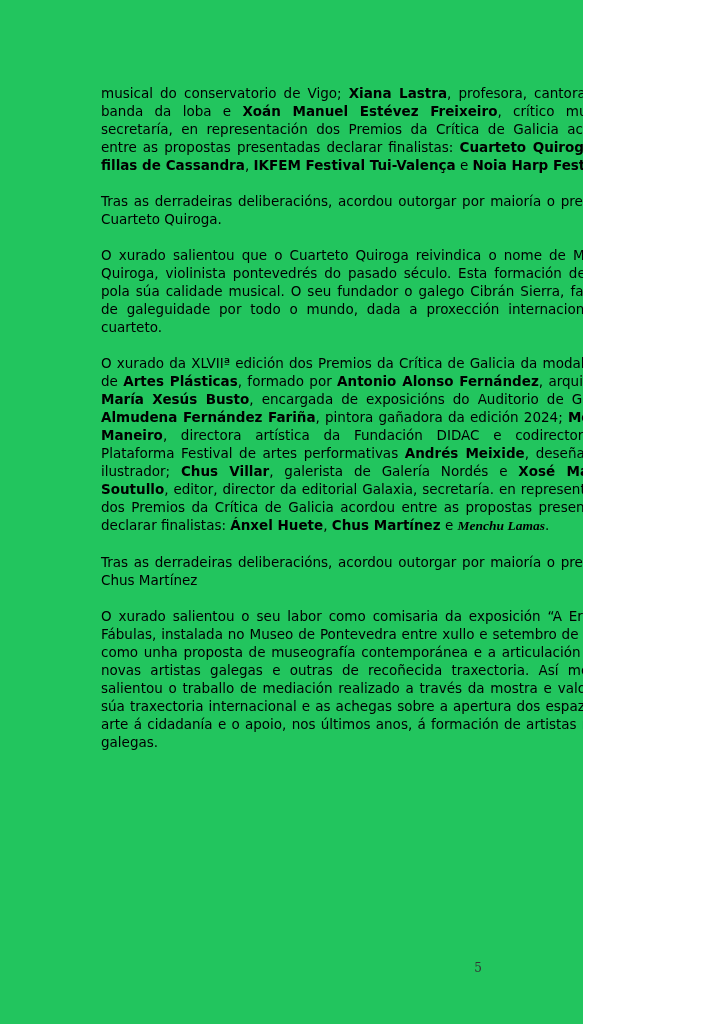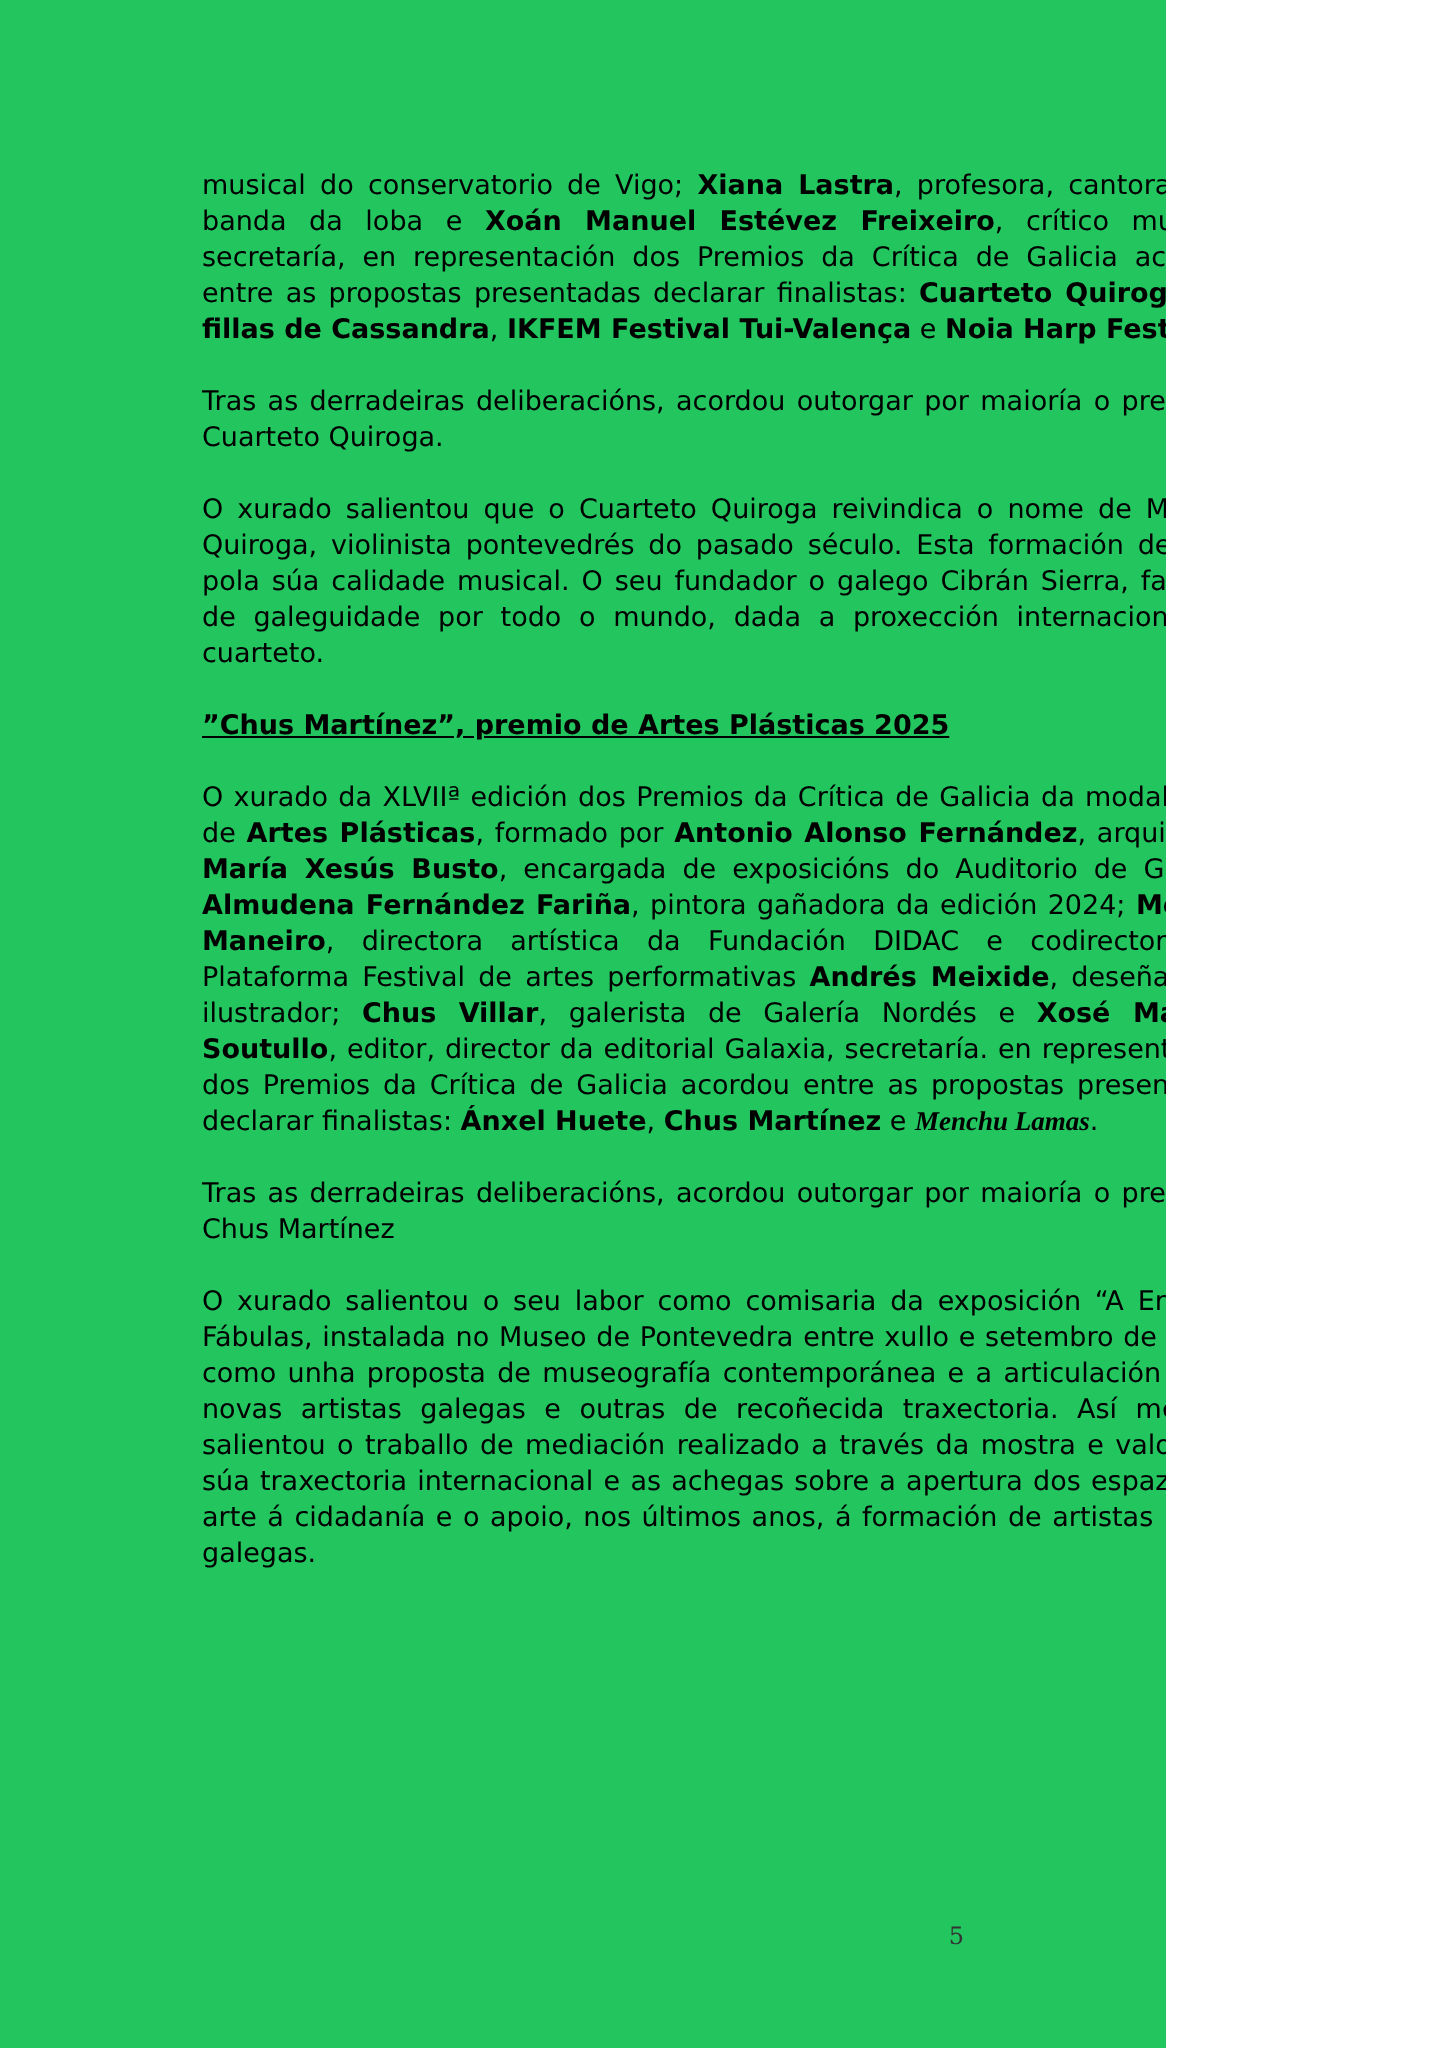--- a/index.html
+++ b/index.html
@@ -47,19 +47,18 @@
   }
 </style>
 </head>
 <body>
 
 <div class="page">
   <div class="doc-body">
       <p><span>musical do conservatorio de Vigo; </span><span class="run-b">Xiana Lastra</span><span>, profesora, cantora d’ A banda da loba e </span><span class="run-b">Xoán Manuel Estévez Freixeiro</span><span>, crítico musical, secretaría, en representación dos Premios da Crítica de Galicia acordou entre as propostas presentadas declarar finalistas: </span><span class="run-b">Cuarteto Quiroga</span><span>, </span><span class="run-b">As fillas de Cassandra</span><span>, </span><span class="run-b">IKFEM Festival Tui-Valença</span><span> e </span><span class="run-b">Noia Harp Fest</span><span>.</span></p>
       <p><span>Tras as derradeiras deliberacións, acordou outorgar por maioría o premio a Cuarteto Quiroga.</span></p>
       <p><span>O xurado salientou que o Cuarteto Quiroga reivindica o nome de Manuel Quiroga, violinista pontevedrés do pasado século. Esta formación destaca pola súa calidade musical. O seu fundador o galego Cibrán Sierra, fai gala de galeguidade por todo o mundo, dada a proxección internacional do cuarteto.</span></p>
-      <p><span class="run-b run-u">”Chus Martínez”, premio de Artes Plásticas 2025</span></p>
       <p><span>O xurado da XLVIIª edición dos Premios da Crítica de Galicia da modalidade de </span><span class="run-b">Artes Plásticas</span><span>, formado por </span><span class="run-b">Antonio Alonso Fernández</span><span>, arquitecto; </span><span class="run-b">María Xesús Busto</span><span>, encargada de exposicións do Auditorio de Galicia; </span><span class="run-b">Almudena Fernández Fariña</span><span>, pintora gañadora da edición 2024; </span><span class="run-b">Mónica Maneiro</span><span>, directora artística da Fundación DIDAC e codirectora da Plataforma Festival de artes performativas </span><span class="run-b">Andrés Meixide</span><span>, deseñador e ilustrador; </span><span class="run-b">Chus Villar</span><span>, galerista de Galería Nordés e </span><span class="run-b">Xosé Manuel Soutullo</span><span>, editor, director da editorial Galaxia, secretaría. en representación dos Premios da Crítica de Galicia acordou entre as propostas presentadas declarar finalistas: </span><span class="run-b">Ánxel Huete</span><span>, </span><span class="run-b">Chus Martínez</span><span> e </span><span class="run-b run-i">Menchu Lamas</span><span>.</span></p>
       <p><span>Tras as derradeiras deliberacións, acordou outorgar por maioría o premio a Chus Martínez</span></p>
       <p><span>O xurado salientou o seu labor como comisaria da exposición “A Era das Fábulas, instalada no Museo de Pontevedra entre xullo e setembro de 2024, como unha proposta de museografía contemporánea e a articulación entre novas artistas galegas e outras de recoñecida traxectoria. Así mesmo, salientou o traballo de mediación realizado a través da mostra e valorou a súa traxectoria internacional e as achegas sobre a apertura dos espazos da arte á cidadanía e o apoio, nos últimos anos, á formación de artistas novas galegas.</span></p>
     </div>
   <div class="page-number">5</div>
 </div>
 
 </body></html>

